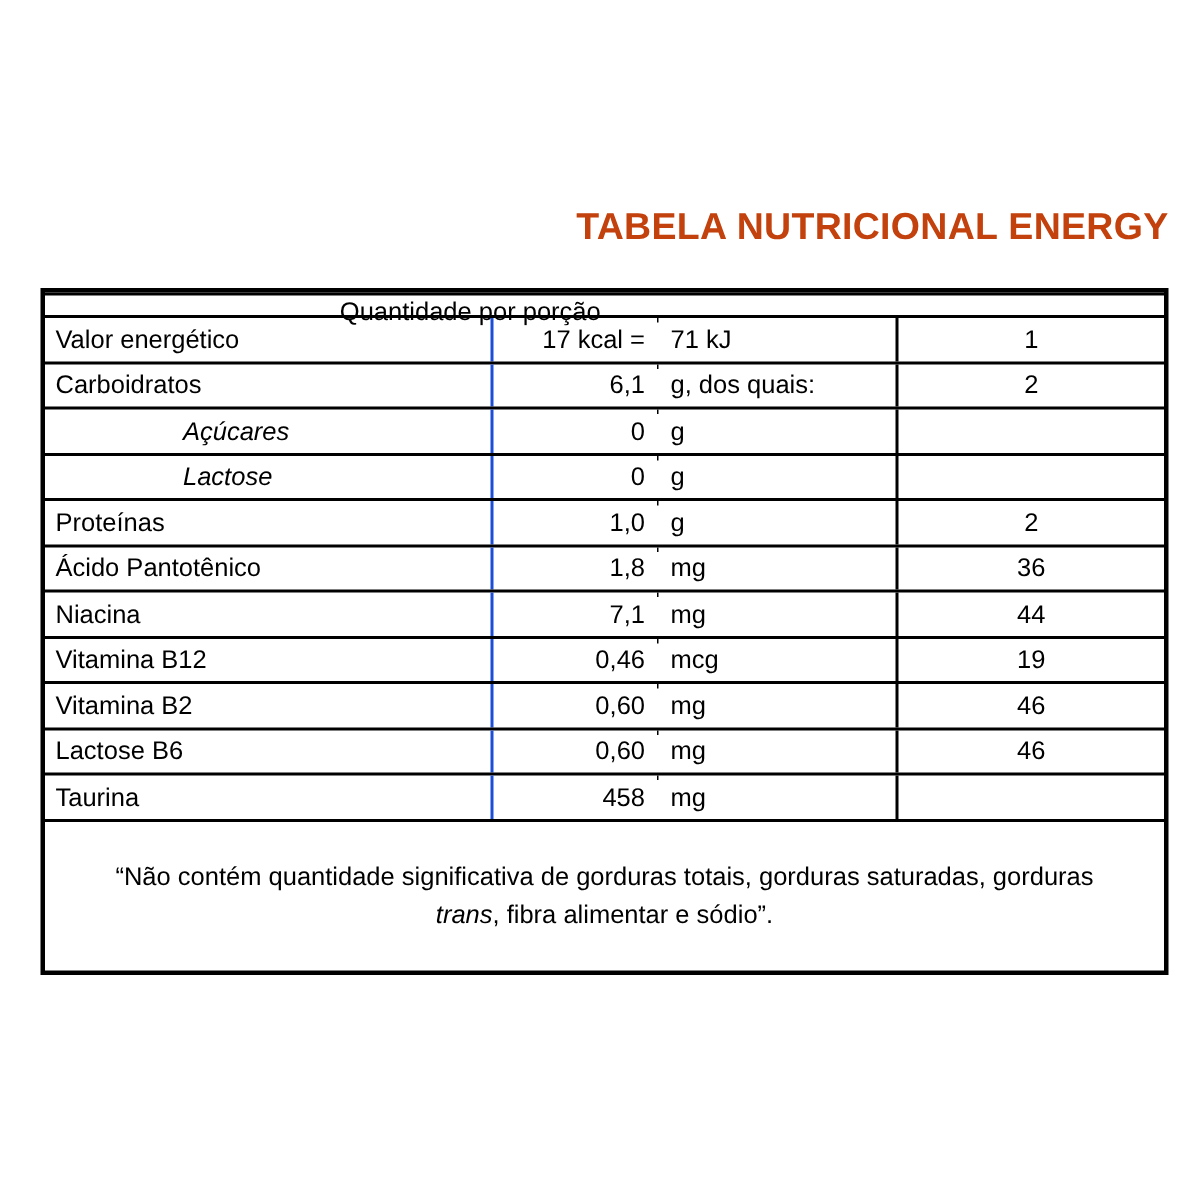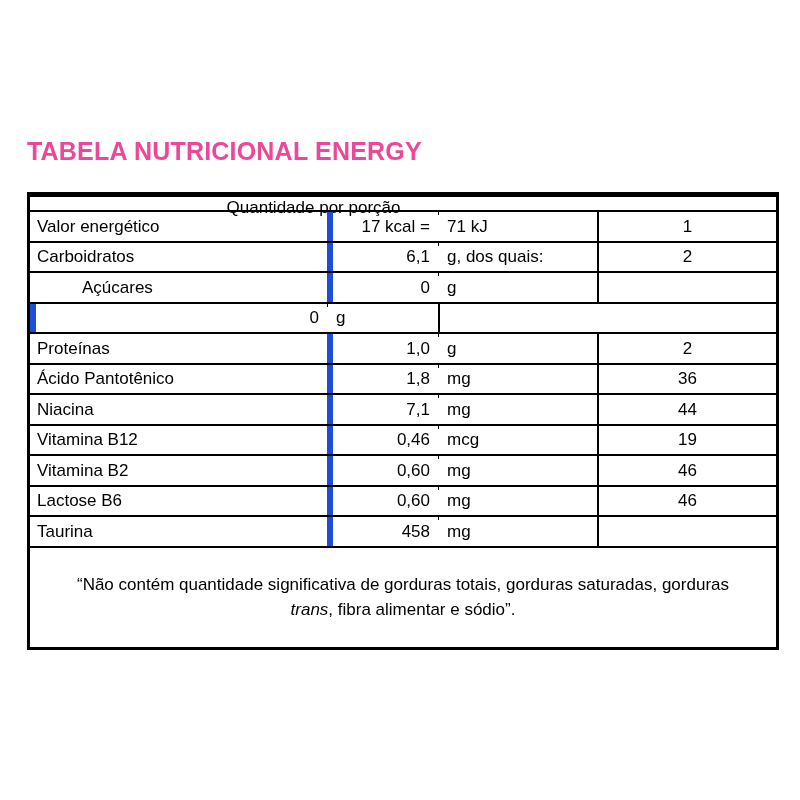--- a/index.html
+++ b/index.html
@@ -14,25 +14,25 @@
     background: #ffffff;
     font-family: "Liberation Sans", "DejaVu Sans", sans-serif;
     color: #000000;
     overflow: hidden;
   }
   .page-title {
     position: absolute;
     left: 27px;
     top: 137px;
     width: 752px;
-    text-align: left;
+    text-align: right;
     font-size: 25px;
     font-weight: bold;
     letter-spacing: 0.2px;
-    color: #ec4899;
+    color: #c2410c;
   }
   .ntable {
     position: absolute;
     left: 27px;
     top: 192px;
     width: 746px;
     height: 452px;
     border: 3px solid #000000;
     display: flex;
     flex-direction: column;
@@ -67,25 +67,25 @@
     justify-content: center;
     font-weight: bold;
   }
   .colhead .cell.qhead { justify-content: center; }
   .colhead .cell.dvhead {
     justify-content: center;
     border-left: 2px solid #000000;
     margin-top: 20px;
   }
   .cell.name { padding-left: 7px; }
-  .t-row.indent .cell.name { padding-left: 52px; }
+  .t-row.indent .cell.name { padding-left: 92px; font-style: italic; }
   .cell.num {
     justify-content: flex-end;
     padding-right: 8px;
-    border-left: 6px solid #1d4ed8;
+    border-left: 2px solid #1d4ed8;
   }
   .cell.unit {
     padding-left: 9px;
     position: relative;
     text-align: center;
   }
   
   .cell.unit::before {
     content: "";
     position: absolute;
@@ -142,20 +142,21 @@
     </div>
 
     <div class="t-row indent">
       <div class="cell name">Açúcares</div>
       <div class="cell num">0</div>
       <div class="cell unit">g</div>
       <div class="cell dv"></div>
     </div>
 
     <div class="t-row indent">
+      <div class="cell name">Lactose</div>
       <div class="cell num">0</div>
       <div class="cell unit">g</div>
       <div class="cell dv"></div>
     </div>
 
     <div class="t-row">
       <div class="cell name">Proteínas</div>
       <div class="cell num">1,0</div>
       <div class="cell unit">g</div>
       <div class="cell dv">2</div>

